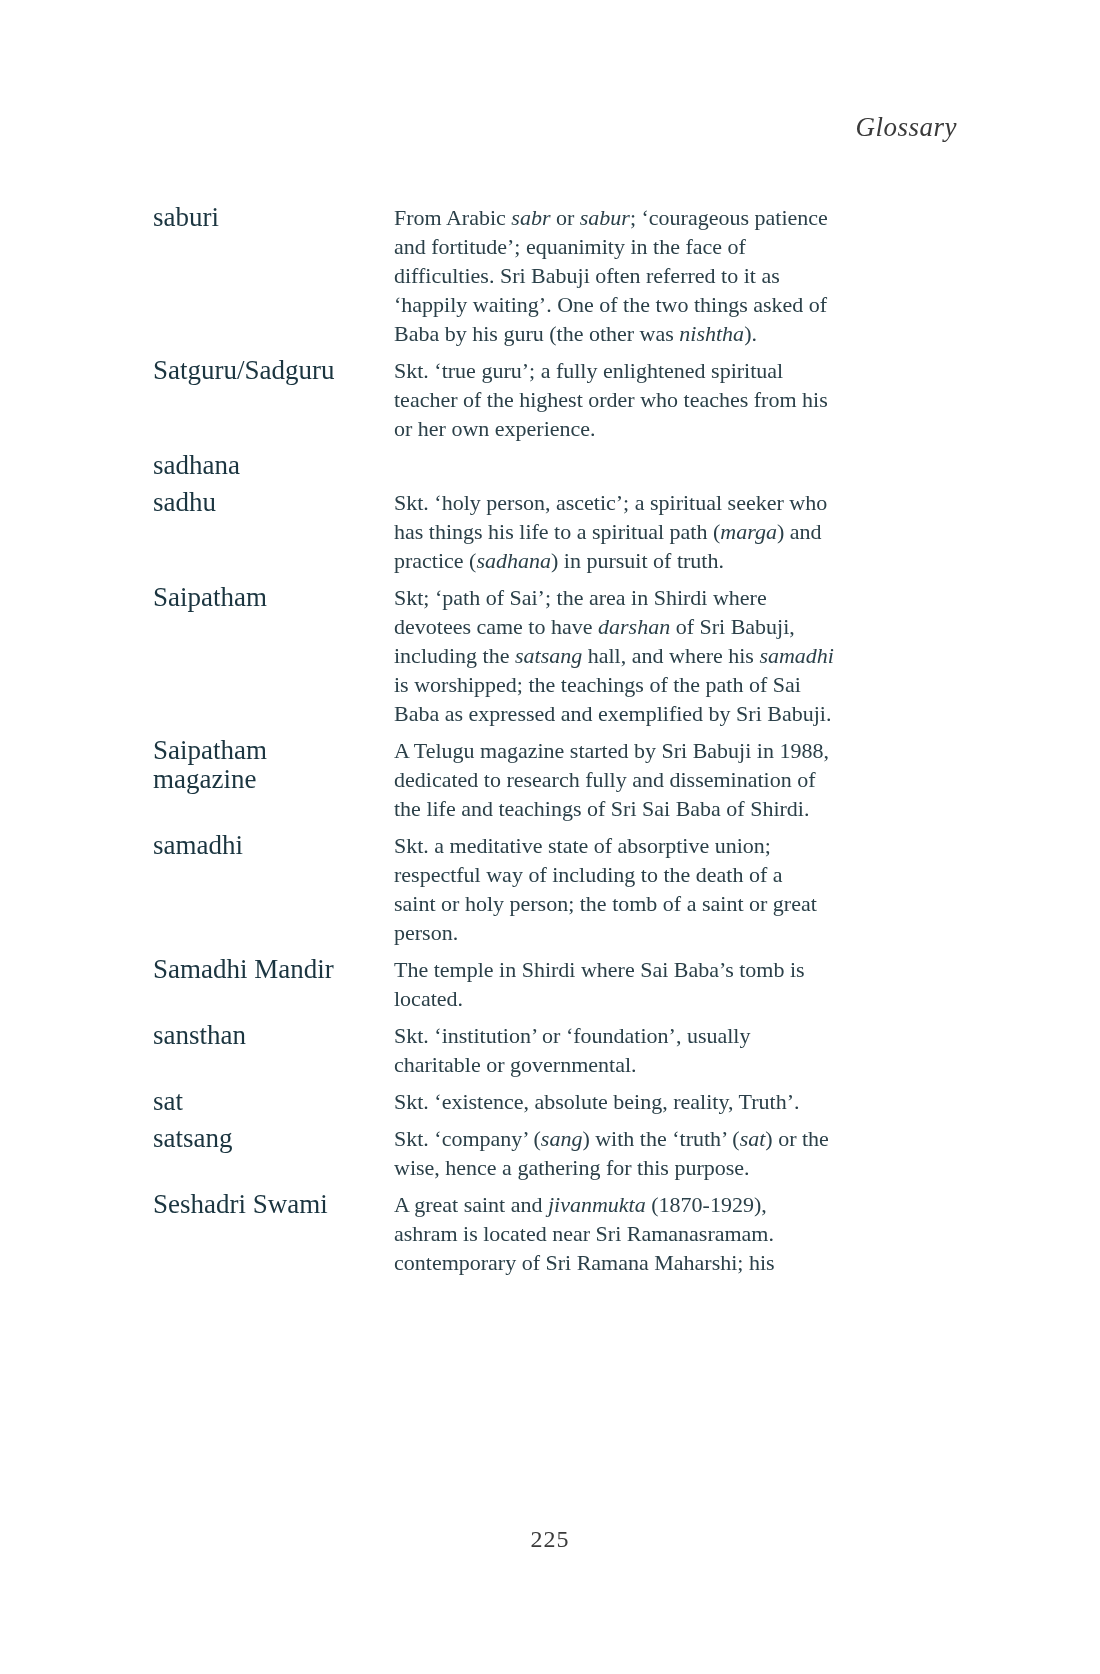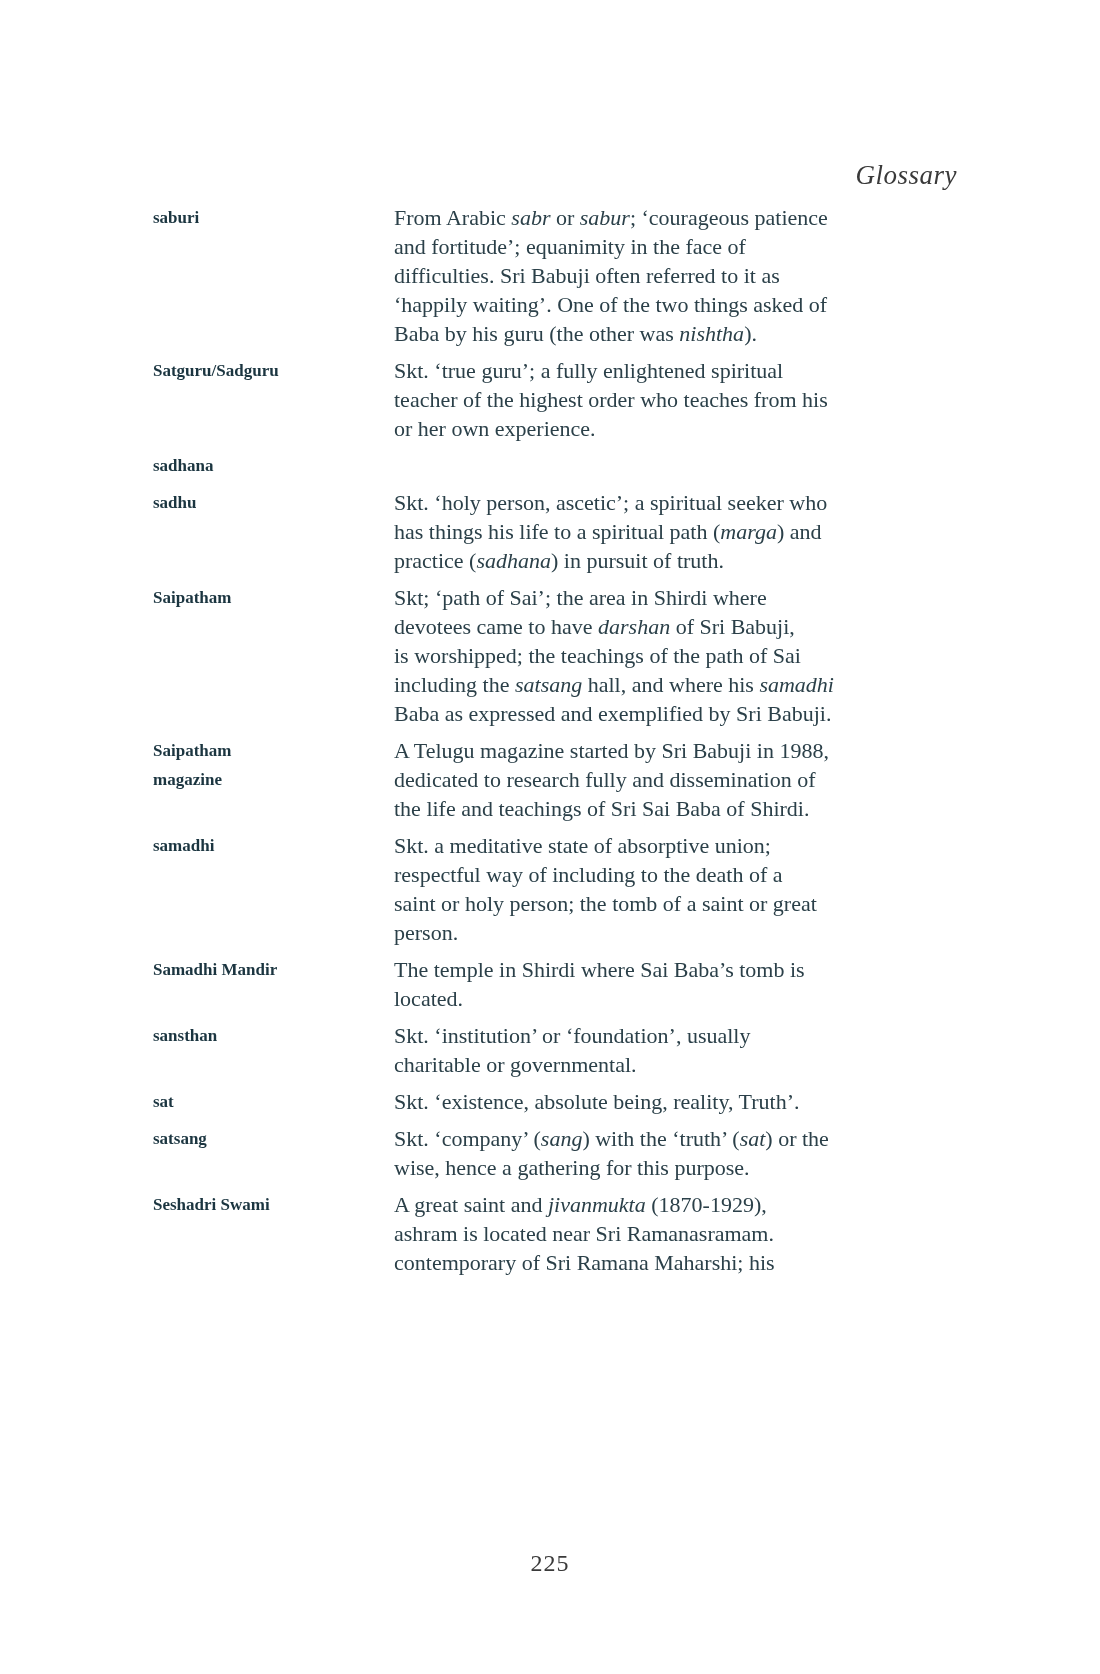--- a/index.html
+++ b/index.html
@@ -16,38 +16,37 @@
     overflow: hidden;
   }
   .running-header {
     position: absolute;
     top: 112px;
     right: 143px;
     font-style: italic;
     font-size: 27px;
     color: var(--header-color, #3a3a3a);
     letter-spacing: 0.5px;
-    margin-top: 48px;
   }
   .glossary-list {
     position: absolute;
     top: 203px;
     left: 153px;
     width: 810px;
   }
   .entry-row {
     display: flex;
     align-items: flex-start;
     margin-bottom: 8px;
   }
   .term {
     flex: 0 0 241px;
     width: 241px;
-    font-weight: bold;
-    font-size: 17px;
+    font-weight: normal;
+    font-size: 27px;
     line-height: 29px;
     color: var(--term-color, #1b3540);
   }
   .def {
     flex: 1 1 auto;
     font-size: 22px;
     line-height: 29px;
     color: var(--body-color, #2b4049);
   }
   .def .line {
@@ -58,21 +57,20 @@
   }
   .page-number {
     position: absolute;
     top: 1526px;
     left: 0;
     width: 100%;
     text-align: center;
     font-size: 24px;
     color: var(--header-color, #3a3a3a);
     letter-spacing: 1px;
-    margin-top: 24px;
   }
 </style>
 </head>
 <body>
 
 <div class="page">
   <div class="running-header">Glossary</div>
 
   <div class="glossary-list" id="glossary-list">
       <div class="entry-row">
@@ -102,22 +100,22 @@
           <div class="line"><span>Skt. ‘holy person, ascetic’; a spiritual seeker who</span></div>
           <div class="line"><span>has things his life to a spiritual path (</span><span class="it">marga</span><span>) and</span></div>
           <div class="line"><span>practice (</span><span class="it">sadhana</span><span>) in pursuit of truth.</span></div>
         </div>
       </div>
       <div class="entry-row">
         <div class="term">Saipatham</div>
         <div class="def">
           <div class="line"><span>Skt; ‘path of Sai’; the area in Shirdi where</span></div>
           <div class="line"><span>devotees came to have </span><span class="it">darshan</span><span> of Sri Babuji,</span></div>
+          <div class="line"><span>including the </span><span class="it">satsang</span><span> hall, and where his </span><span class="it">samadhi</span></div>
           <div class="line"><span>is worshipped; the teachings of the path of Sai</span></div>
-          <div class="line"><span>including the </span><span class="it">satsang</span><span> hall, and where his </span><span class="it">samadhi</span></div>
           <div class="line"><span>Baba as expressed and exemplified by Sri Babuji.</span></div>
         </div>
       </div>
       <div class="entry-row">
         <div class="term">Saipatham<br>magazine</div>
         <div class="def">
           <div class="line"><span>A Telugu magazine started by Sri Babuji in 1988,</span></div>
           <div class="line"><span>dedicated to research fully and dissemination of</span></div>
           <div class="line"><span>the life and teachings of Sri Sai Baba of Shirdi.</span></div>
         </div>

